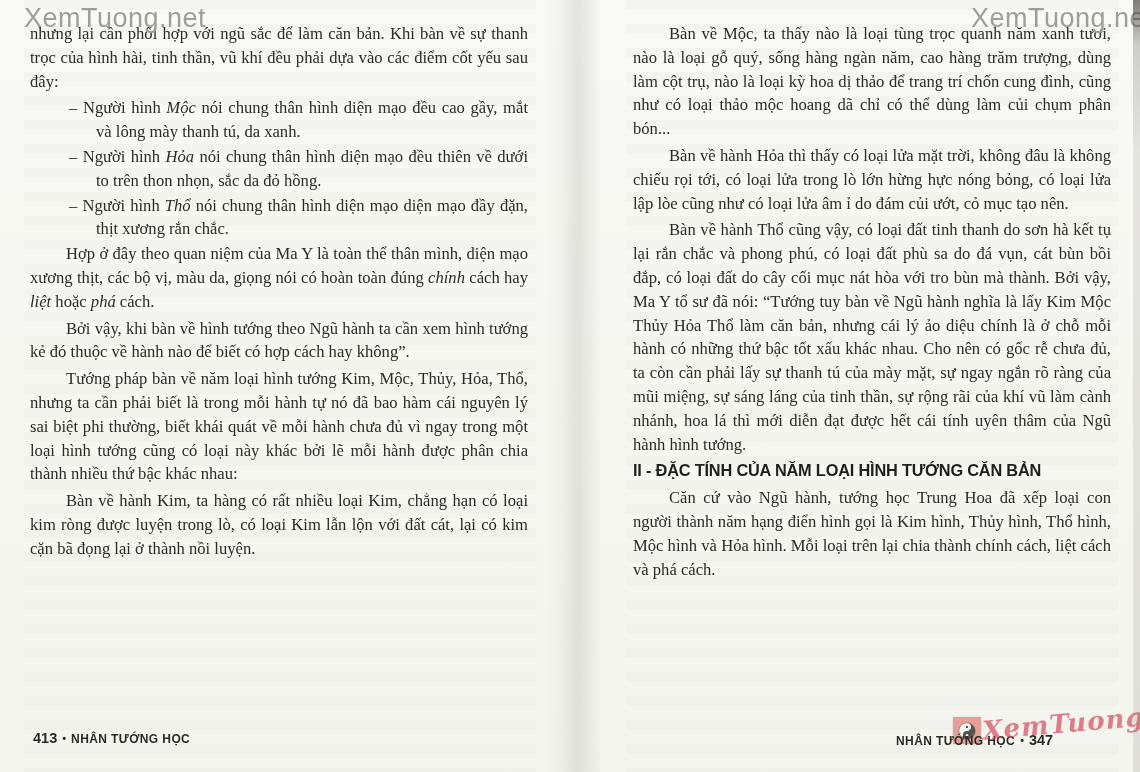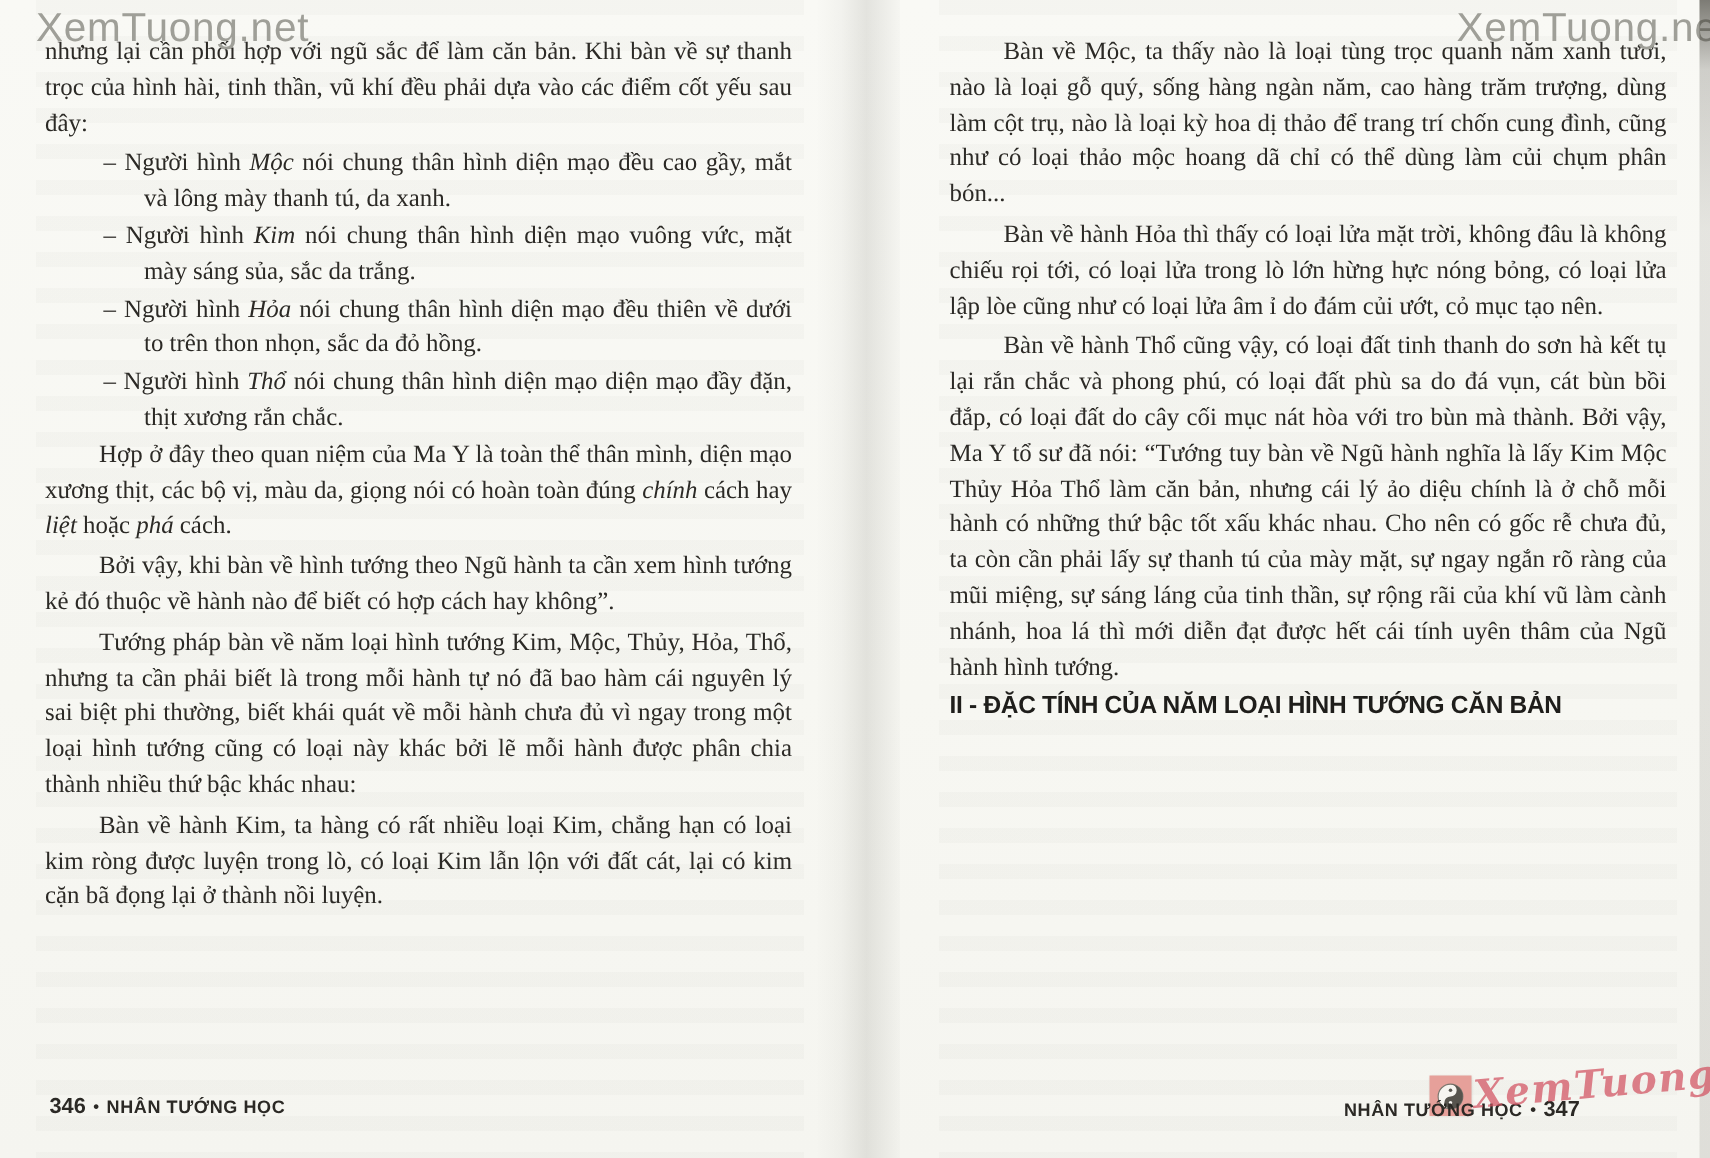--- a/index.html
+++ b/index.html
@@ -76,38 +76,38 @@
 
   <div class="bleed bleed-left"></div>
   <div class="bleed bleed-right"></div>
 
   <div class="wm wm-tl">XemTuong.net</div>
   <div class="wm wm-tr">XemTuong.net</div>
 
   <div class="col col-left">
     <p class="noindent">nhưng lại cần phối hợp với ngũ sắc để làm căn bản. Khi bàn về sự thanh trọc của hình hài, tinh thần, vũ khí đều phải dựa vào các điểm cốt yếu sau đây:</p>
     <p class="bullet">– Người hình <i>Mộc</i> nói chung thân hình diện mạo đều cao gầy, mắt và lông mày thanh tú, da xanh.</p>
-    <p class="bullet">– Người hình <i>Kim</i> nói chung thân hình diện mạo vuông vức, mặt mày sáng sủa, sắc da trắng.</p>
     <p class="bullet">– Người hình <i>Hỏa</i> nói chung thân hình diện mạo đều thiên về dưới to trên thon nhọn, sắc da đỏ hồng.</p>
     <p class="bullet">– Người hình <i>Thổ</i> nói chung thân hình diện mạo diện mạo đầy đặn, thịt xương rắn chắc.</p>
     <p>Hợp ở đây theo quan niệm của Ma Y là toàn thể thân mình, diện mạo xương thịt, các bộ vị, màu da, giọng nói có hoàn toàn đúng <i>chính</i> cách hay <i>liệt</i> hoặc <i>phá</i> cách.</p>
     <p>Bởi vậy, khi bàn về hình tướng theo Ngũ hành ta cần xem hình tướng kẻ đó thuộc về hành nào để biết có hợp cách hay không”.</p>
     <p>Tướng pháp bàn về năm loại hình tướng Kim, Mộc, Thủy, Hỏa, Thổ, nhưng ta cần phải biết là trong mỗi hành tự nó đã bao hàm cái nguyên lý sai biệt phi thường, biết khái quát về mỗi hành chưa đủ vì ngay trong một loại hình tướng cũng có loại này khác bởi lẽ mỗi hành được phân chia thành nhiều thứ bậc khác nhau:</p>
     <p>Bàn về hành Kim, ta hàng có rất nhiều loại Kim, chẳng hạn có loại kim ròng được luyện trong lò, có loại Kim lẫn lộn với đất cát, lại có kim cặn bã đọng lại ở thành nồi luyện.</p>
   </div>
 
   <div class="col col-right">
     <p>Bàn về Mộc, ta thấy nào là loại tùng trọc quanh năm xanh tươi, nào là loại gỗ quý, sống hàng ngàn năm, cao hàng trăm trượng, dùng làm cột trụ, nào là loại kỳ hoa dị thảo để trang trí chốn cung đình, cũng như có loại thảo mộc hoang dã chỉ có thể dùng làm củi chụm phân bón...</p>
     <p>Bàn về hành Hỏa thì thấy có loại lửa mặt trời, không đâu là không chiếu rọi tới, có loại lửa trong lò lớn hừng hực nóng bỏng, có loại lửa lập lòe cũng như có loại lửa âm ỉ do đám củi ướt, cỏ mục tạo nên.</p>
     <p>Bàn về hành Thổ cũng vậy, có loại đất tinh thanh do sơn hà kết tụ lại rắn chắc và phong phú, có loại đất phù sa do đá vụn, cát bùn bồi đắp, có loại đất do cây cối mục nát hòa với tro bùn mà thành. Bởi vậy, Ma Y tổ sư đã nói: “Tướng tuy bàn về Ngũ hành nghĩa là lấy Kim Mộc Thủy Hỏa Thổ làm căn bản, nhưng cái lý ảo diệu chính là ở chỗ mỗi hành có những thứ bậc tốt xấu khác nhau. Cho nên có gốc rễ chưa đủ, ta còn cần phải lấy sự thanh tú của mày mặt, sự ngay ngắn rõ ràng của mũi miệng, sự sáng láng của tinh thần, sự rộng rãi của khí vũ làm cành nhánh, hoa lá thì mới diễn đạt được hết cái tính uyên thâm của Ngũ hành hình tướng.</p>
     <p class="heading">II - ĐẶC TÍNH CỦA NĂM LOẠI HÌNH TƯỚNG CĂN BẢN</p>
+    <p>Căn cứ vào Ngũ hành, tướng học Trung Hoa đã xếp loại con người thành năm hạng điển hình gọi là Kim hình, Thủy hình, Thổ hình, Mộc hình và Hỏa hình. Mỗi loại trên lại chia thành chính cách, liệt cách và phá cách.</p>
   </div>
 
   <div class="footer footer-left">
-    <span class="pagenum">346</span><span class="dot">•</span><span class="ftitle">NHÂN TƯỚNG HỌC</span>
+    <span class="pagenum">413</span><span class="dot">•</span><span class="ftitle">NHÂN TƯỚNG HỌC</span>
   </div>
 
   <div class="logo">
     <span style="display:flex;">
       <svg width="22" height="22" viewBox="0 0 24 24" aria-hidden="true">
         <circle cx="12" cy="12" r="9" fill="#f6f4f0" stroke="#7a766e" stroke-width="0.8"></circle>
         <path fill="#57544e" d="M12 3a9 9 0 0 1 0 18 a4.5 4.5 0 0 1 0 -9 a4.5 4.5 0 0 0 0 -9 z"></path>
         <circle cx="12" cy="7.5" r="1.3" fill="#57544e"></circle>
         <circle cx="12" cy="16.5" r="1.3" fill="#f6f4f0"></circle>
       </svg>

